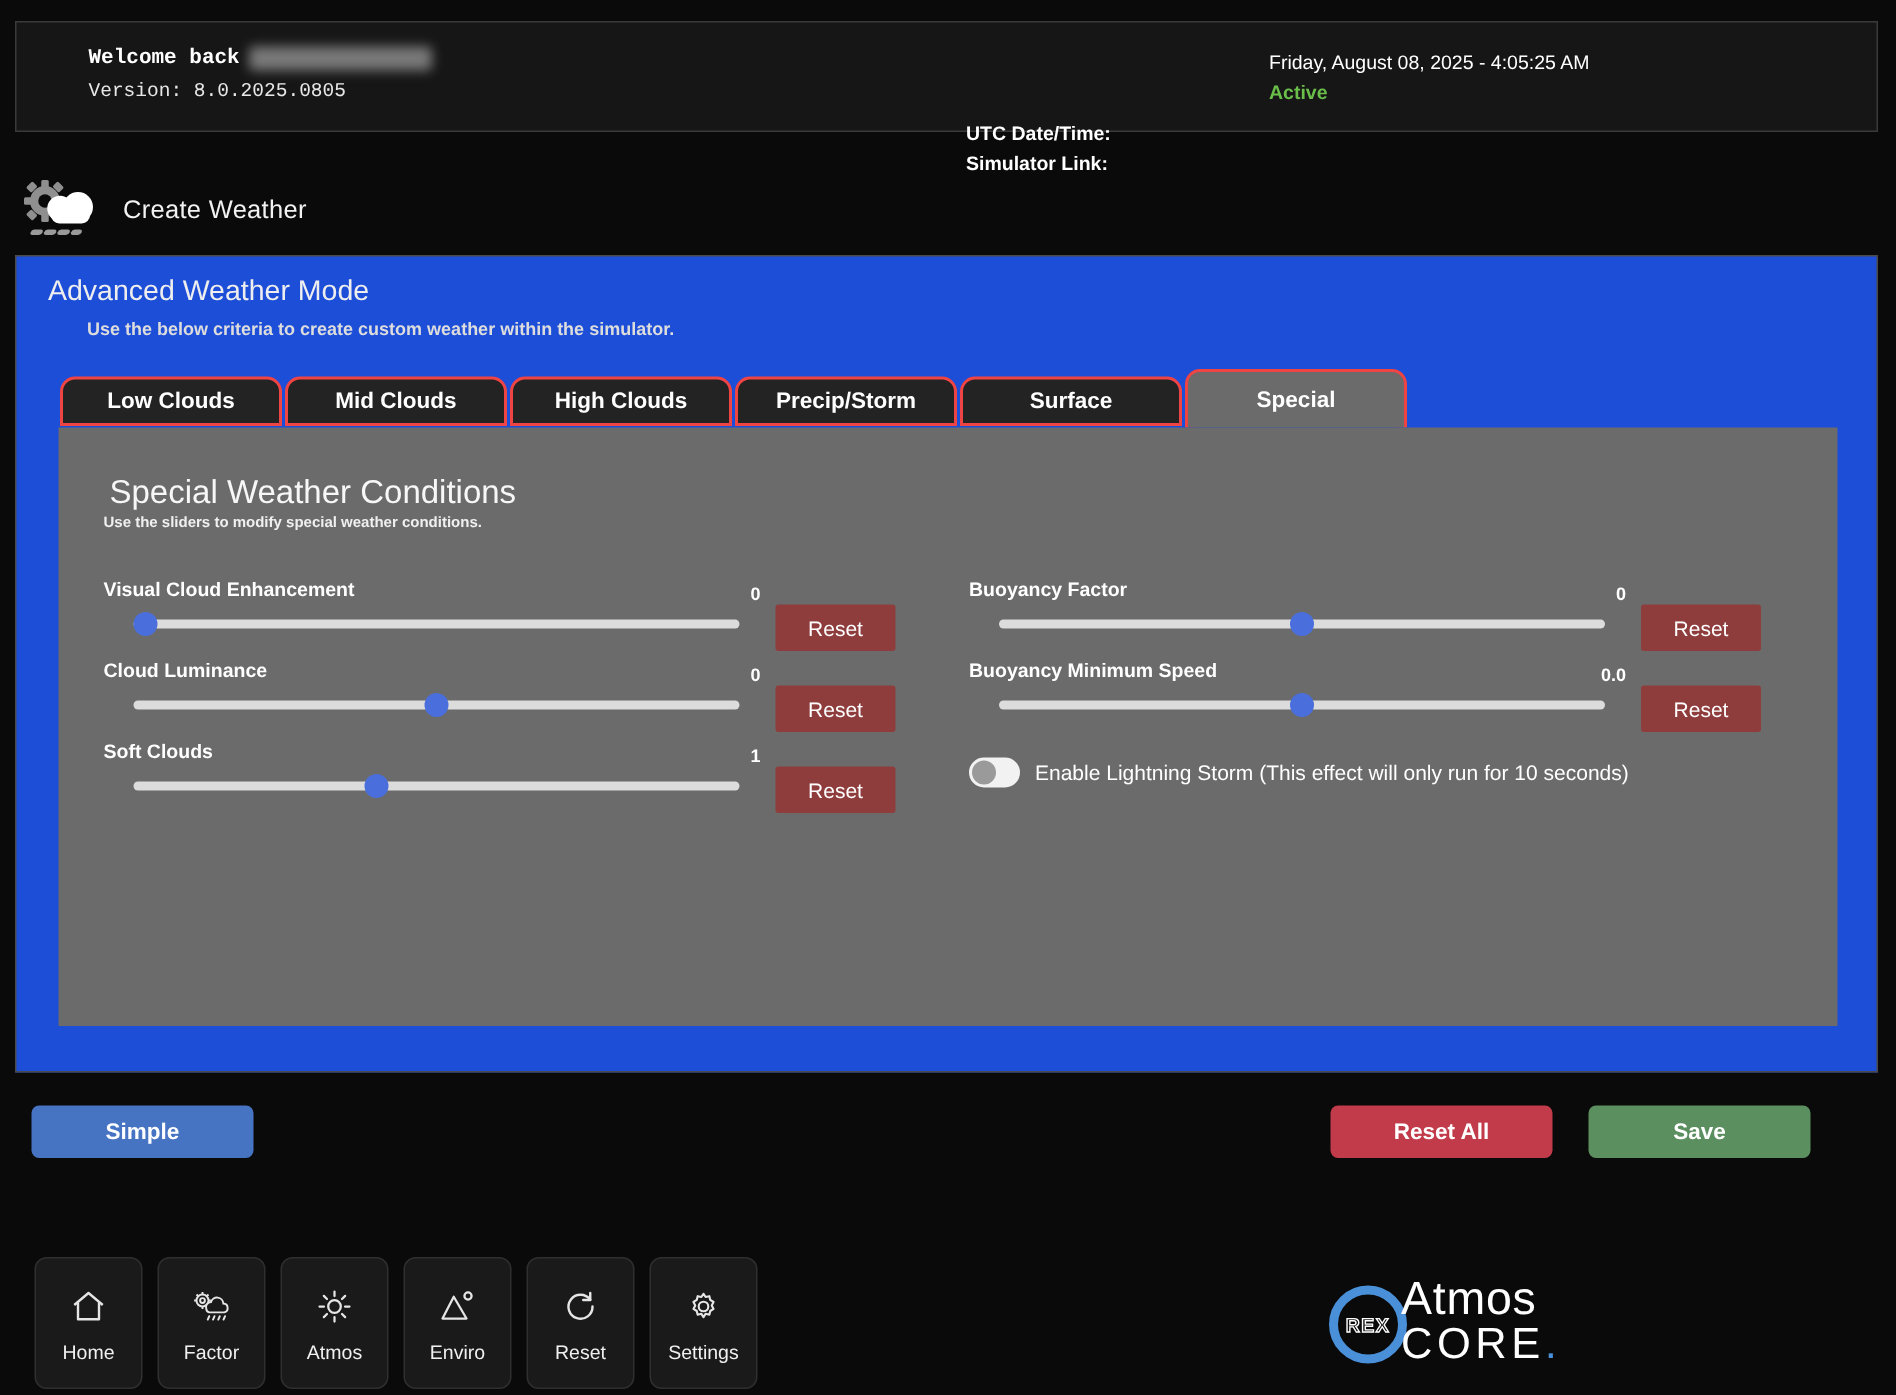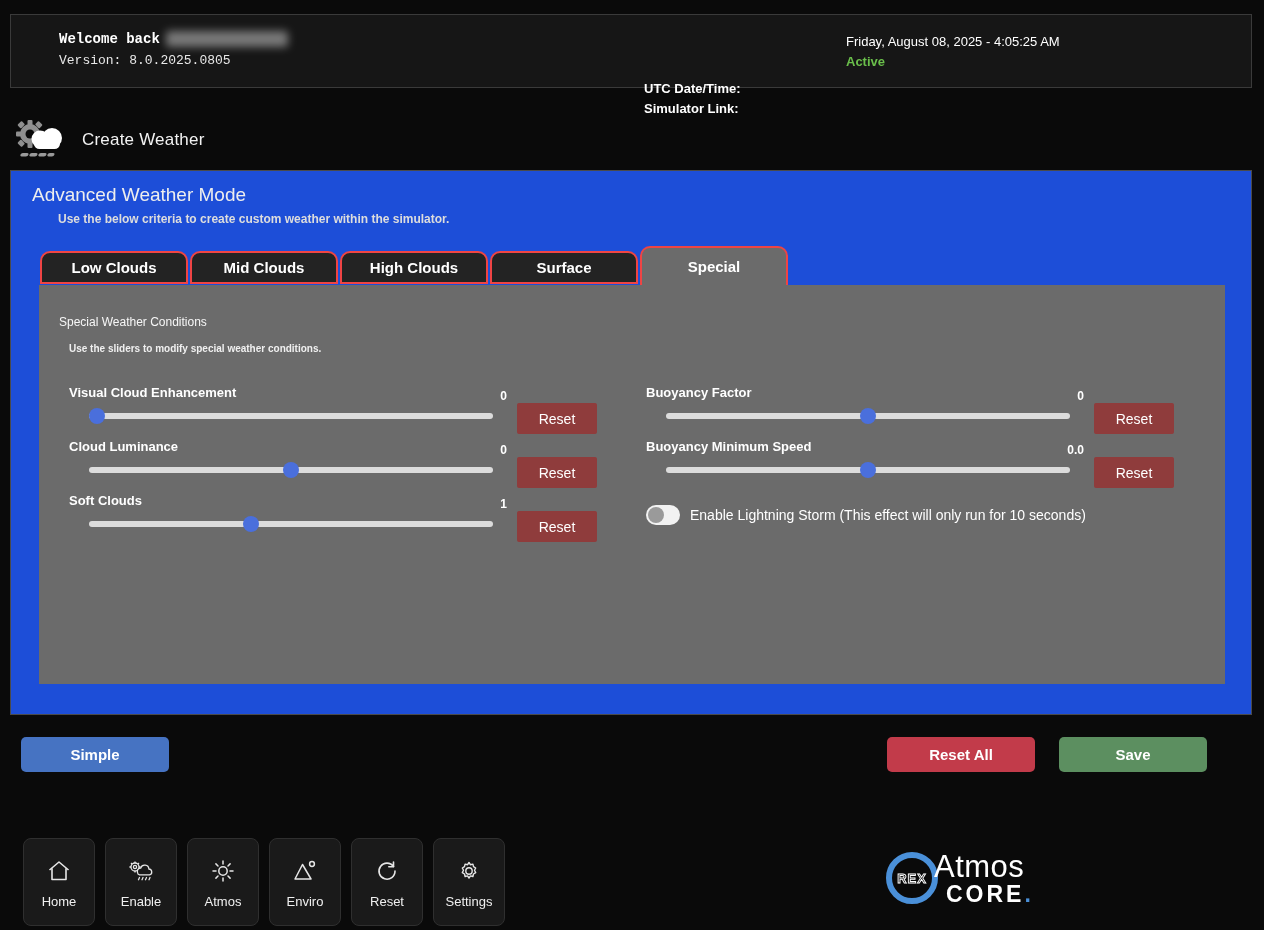--- a/index.html
+++ b/index.html
@@ -43,21 +43,21 @@
     font-size:15px;font-weight:bold;color:#fff;cursor:pointer;margin-right:2px;
   }
   .tab.active{
     background:#6b6b6b;border-bottom:none;height:39px;margin-top:-5px;
     position:relative;z-index:3;
   }
   .panel{
     position:absolute;left:28px;top:114px;width:1186px;height:399px;
     background:#6b6b6b;box-sizing:border-box;z-index:2;
   }
-  .panel-title{position:absolute;left:20px;top:30px;font-size:12px;color:#f7f7f7;font-weight:400;}
+  .panel-title{position:absolute;left:34px;top:30px;font-size:22px;color:#f7f7f7;font-weight:400;}
   .panel-sub{position:absolute;left:30px;top:58px;font-size:10px;font-weight:bold;color:#f0f0f0;}
   
   .col-left{position:absolute;left:30px;top:98px;width:528px;}
   .col-right{position:absolute;left:607px;top:98px;width:528px;}
   .slider-group{position:relative;height:54px;width:528px;}
   .sl-label{position:absolute;left:0;top:2px;font-size:13px;font-weight:bold;color:#fff;}
   .sl-value{position:absolute;left:408px;top:6px;width:30px;text-align:right;font-size:12px;font-weight:bold;color:#fff;}
   .sl-track{position:absolute;left:20px;top:30px;width:404px;height:6px;background:#dcdcdc;border-radius:3px;cursor:pointer;}
   .sl-thumb{position:absolute;top:-5px;width:16px;height:16px;border-radius:50%;background:#4a6fdc;}
   .reset-btn{
@@ -88,21 +88,21 @@
     background:#1a1a1a;border:1px solid #2f2f2f;border-radius:8px;
     display:flex;flex-direction:column;align-items:center;justify-content:center;cursor:pointer;
   }
   .nav-ic{height:30px;display:flex;align-items:center;justify-content:center;}
   .nav-label{font-size:13px;color:#f0f0f0;margin-top:8px;}
   
   .logo{position:absolute;left:884px;top:850px;display:flex;align-items:flex-end;}
   .logo-ring{width:56px;height:56px;flex:0 0 auto;}
   .logo-text{margin-left:-6px;line-height:1;}
   .logo-atmos{font-size:31px;color:#fff;letter-spacing:.5px;}
-  .logo-core{font-size:23px;font-weight:bold;color:#fff;letter-spacing:3px;margin-top:1px;margin-left:12px;}
+  .logo-core{font-size:29px;font-weight:normal;color:#fff;letter-spacing:3px;margin-top:1px;}
   .logo-dot{color:#4a90d9;}
 </style>
 </head>
 <body>
 
 <div class="header-bar">
   <div class="hd-left">
     <div class="welcome-row">
       <span>Welcome back</span>
       <span class="redacted"></span>
@@ -151,20 +151,21 @@
 </div>
 
 <div class="main-box">
   <div class="adv-title">Advanced Weather Mode</div>
   <div class="adv-sub">Use the below criteria to create custom weather within the simulator.</div>
 
   <div class="tab-row">
     <div class="tab">Low Clouds</div>
     <div class="tab">Mid Clouds</div>
     <div class="tab">High Clouds</div>
+    <div class="tab">Precip/Storm</div>
     <div class="tab">Surface</div>
     <div class="tab active">Special</div>
   </div>
 
   <div class="panel">
     <div class="panel-title">Special Weather Conditions</div>
     <div class="panel-sub">Use the sliders to modify special weather conditions.</div>
 
     <div class="col-left">
       <div class="slider-group">
@@ -237,21 +238,21 @@
   <div class="nav-tile">
     <span class="nav-ic">
       <svg width="28" height="26" viewBox="0 0 28 26" fill="none" stroke="#e6e6e6" stroke-width="1.3">
         <circle cx="8" cy="9" r="4"></circle>
         <circle cx="8" cy="9" r="1.6"></circle>
         <path d="M8 3.4 V5 M8 13 V14.6 M2.4 9 H4 M12 9 H13.6 M4 5 L5.2 6.2 M10.8 11.8 L12 13 M12 5 L10.8 6.2"></path>
         <path d="M10.5 14.5 a3.4 3.4 0 0 1 3.2 -4.5 a4.2 4.2 0 0 1 8.2 1 a3 3 0 0 1 0.6 5.9 H12.5 a2.6 2.6 0 0 1 -2 -2.4 Z" fill="#1a1a1a"></path>
         <path d="M12.5 19.5 l-1 2.2 M16 19.5 l-1 2.2 M19.5 19.5 l-1 2.2 M23 19.5 l-1 2.2" stroke-linecap="round"></path>
       </svg>
     </span>
-    <span class="nav-label">Enable</span>
+    <span class="nav-label">Factor</span>
   </div>
   <div class="nav-tile">
     <span class="nav-ic">
       <svg width="26" height="26" viewBox="0 0 26 26" fill="none" stroke="#e6e6e6" stroke-width="1.5" stroke-linecap="round">
         <circle cx="13" cy="13" r="4.2"></circle>
         <path d="M13 3 V6 M13 20 V23 M3 13 H6 M20 13 H23 M5.9 5.9 L8 8 M18 18 L20.1 20.1 M20.1 5.9 L18 8 M8 18 L5.9 20.1"></path>
       </svg>
     </span>
     <span class="nav-label">Atmos</span>
   </div>

